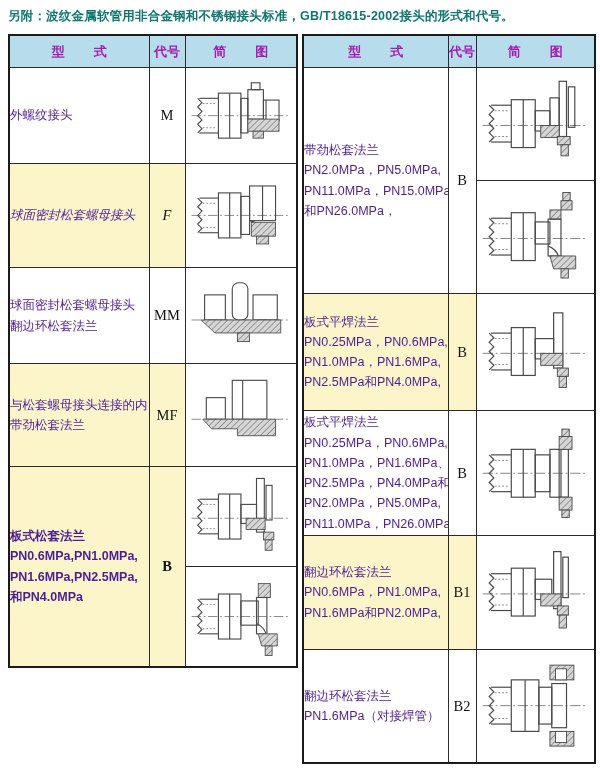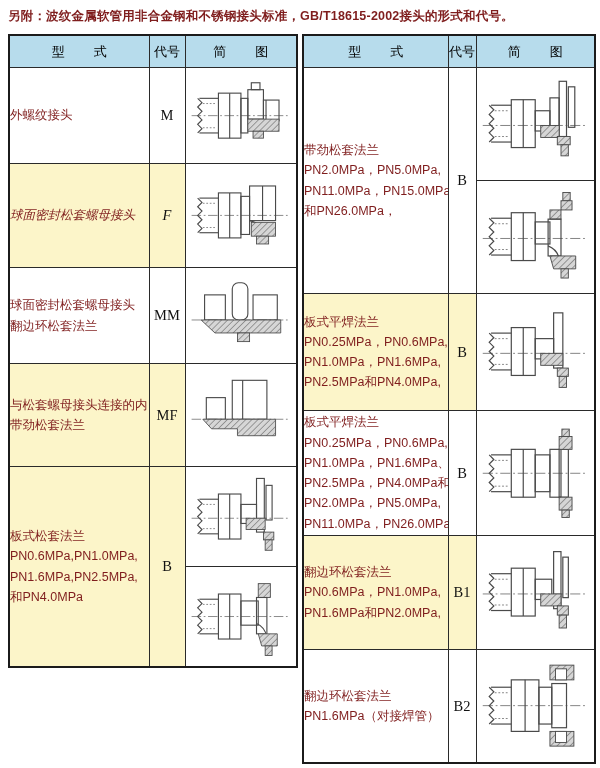--- a/index.html
+++ b/index.html
@@ -3,38 +3,38 @@
 <meta charset="utf-8">
 <style>
   html,body{margin:0;padding:0;}
   body{
     width:600px;height:768px;background:#ffffff;
     font-family:"Liberation Sans",sans-serif;
     color:#1c1c1c;overflow:hidden;
   }
   .page{padding:6px 8px 0 8px;}
   .doc-title{
-    font-size:12.5px;font-weight:bold;color:#7f1d1d;
+    font-size:12.5px;font-weight:bold;color:#0f766e;
     margin:2px 0 9px 0;letter-spacing:.2px;white-space:nowrap;
   }
   .tables{display:flex;gap:4px;align-items:flex-start;}
   table.fittings{
     border-collapse:collapse;table-layout:fixed;
     border:2px solid #1b1b1b;
   }
   table.fittings th, table.fittings td{
     border:1px solid #2a2a2a;padding:0;vertical-align:middle;
     overflow:hidden;
   }
   th.col-head{
-    background:#b7dcec;color:#000000;font-weight:normal;
+    background:#b7dcec;color:#a21caf;font-weight:bold;
     font-size:13px;height:31px;text-align:center;white-space:pre;
   }
   td.type-cell{
-    font-size:12.5px;line-height:1.62;color:#7f1d1d;
+    font-size:12.5px;line-height:1.62;color:#4c1d95;
     padding:4px 6px 4px 9px;text-align:left;background:#fff;
   }
   td.code-cell{
     font-family:"Liberation Serif",serif;font-size:14.5px;
     text-align:center;background:#fff;color:#111;
   }
   td.hl{background:#fcf5c9;}
   td.dia-cell{background:#ffffff;}
   .dia-stack{display:flex;flex-direction:column;height:100%;}
   .dia{flex:1;display:flex;align-items:center;justify-content:center;min-height:0;}
@@ -154,21 +154,21 @@
                     <line x1="3" y1="55" x2="117" y2="55" stroke="#7a7a7a" stroke-width="1" stroke-dasharray="11 3 2 3"></line>
     <rect x="20" y="30" width="22" height="25" stroke="#4a4a4a" stroke-width="1.3" fill="none"></rect>
     <rect x="50" y="10" width="40" height="45" stroke="#4a4a4a" stroke-width="1.3" fill="none"></rect>
     <line x1="62" y1="10" x2="62" y2="55" stroke="#4a4a4a" stroke-width="1.3" fill="none"></line>
     <polygon points="16,55 100,55 100,74 56,74 56,66 26,66" fill="url(#hatch)" stroke="#4a4a4a" stroke-width="1"></polygon>
                   </svg>
                 </div>
               </div>
             </td>
           </tr>
-          <tr style="height: 199px;">
+          <tr style="height: 199px; font-weight: bold;">
             <td class="type-cell hl">
               <div class="line">板式松套法兰</div>
               <div class="line">PN0.6MPa,PN1.0MPa,</div>
               <div class="line">PN1.6MPa,PN2.5MPa,</div>
               <div class="line">和PN4.0MPa</div>
             </td>
             <td class="code-cell hl">B</td>
             <td class="dia-cell" style="height: 199px;">
               <div class="dia-stack">
                 <div class="dia">

